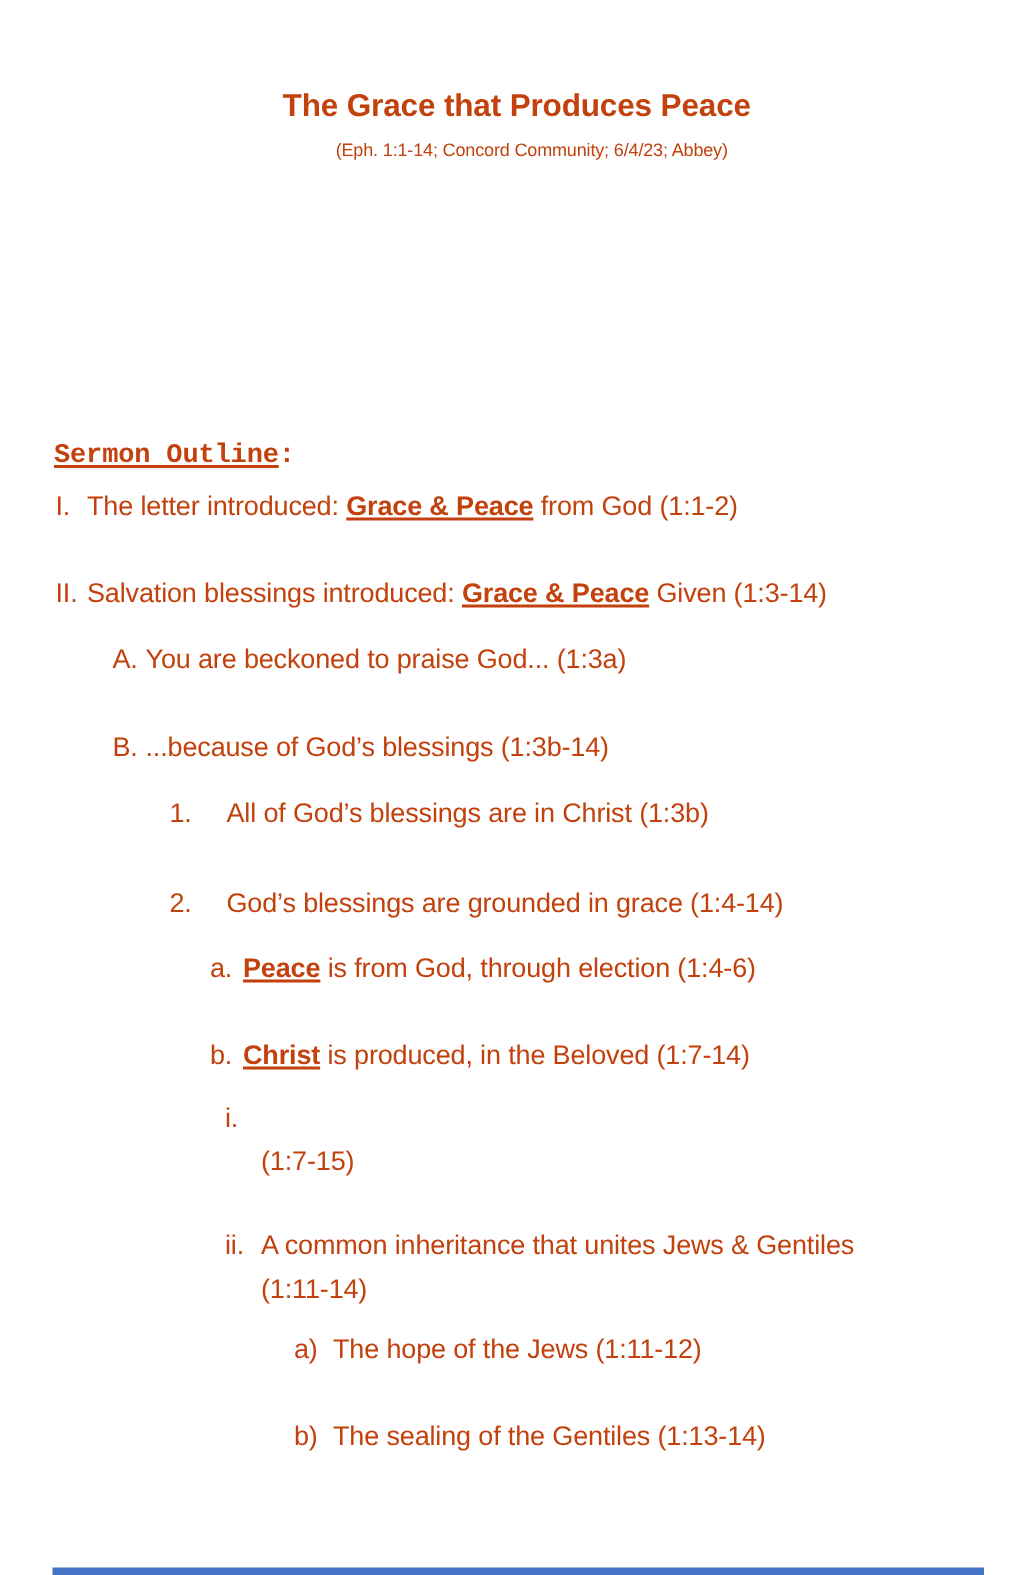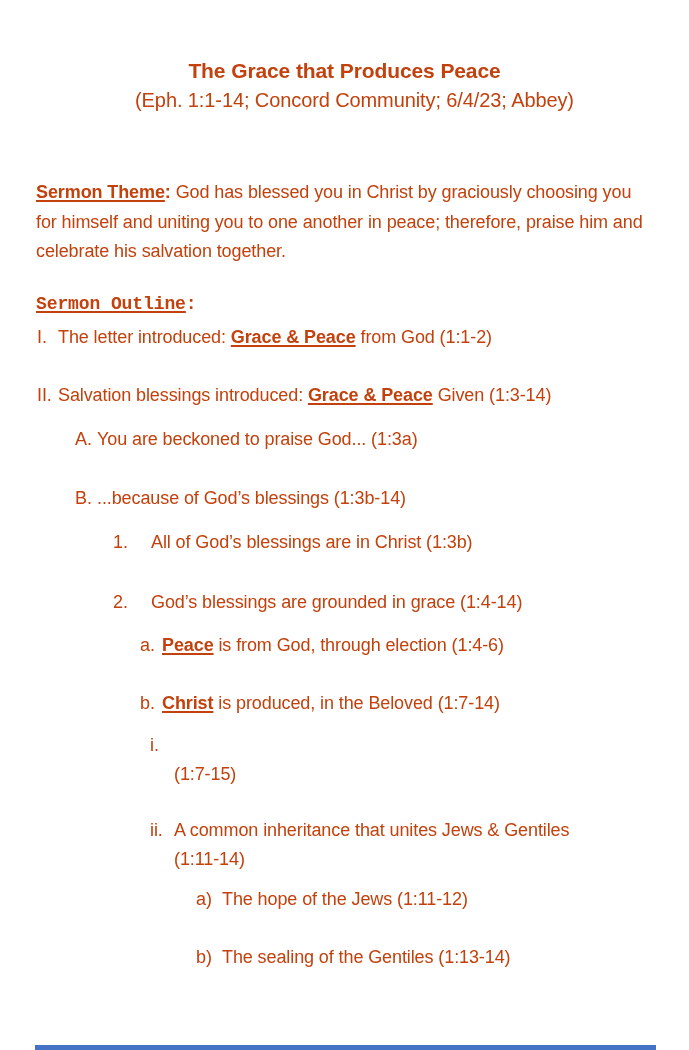--- a/index.html
+++ b/index.html
@@ -13,21 +13,21 @@
     letter-spacing:-0.1px;
   }
   .title{
     position:absolute;top:57px;left:0;right:0;
     text-align:center;
     font-size:21px;font-weight:bold;line-height:28px;
   }
   .subtitle{
     position:absolute;top:88px;left:0;right:0;
     text-align:center;
-    font-size:20px;line-height:24px;margin-left:20px;
+    font-size:12px;line-height:24px;margin-left:20px;
   }
   .theme{
     position:absolute;top:160px;left:36px;right:36px;
     font-size:18px;line-height:29.5px;
   }
   .outline-h{
     position:absolute;top:272px;left:36px;right:36px;
     font-size:18px;line-height:29px;font-family:Liberation Mono, monospace;
   }
   .b{font-weight:bold;}
@@ -49,21 +49,20 @@
   }
 </style>
 </head>
 <body>
 
 <div class="page">
 
   <div class="title">The Grace that Produces Peace</div>
   <div class="subtitle">(Eph. 1:1-14; Concord Community; 6/4/23; Abbey)</div>
 
-  <p class="theme"><span class="b u">Sermon Theme</span><span class="b">:</span><span> God has blessed you in Christ by graciously choosing you for himself and uniting you to one another in peace; therefore, praise him and celebrate his salvation together.</span></p>
 
   <p class="outline-h"><span class="b u">Sermon Outline</span><span class="b">:</span></p>
 
   <div id="outline">
       <div class="row lv-roman" style="top: 323px;"><span class="marker">I.</span><span><span>The letter introduced: </span><span class="b u">Grace &amp; Peace</span><span> from God (1:1-2)</span></span></div>
       <div class="row lv-roman" style="top: 381px;"><span class="marker">II.</span><span><span>Salvation blessings introduced: </span><span class="b u">Grace &amp; Peace</span><span> Given (1:3-14)</span></span></div>
       <div class="row lv-AB" style="top: 425px;"><span class="marker">A.</span><span><span>You are beckoned to praise God... (1:3a)</span></span></div>
       <div class="row lv-AB" style="top: 484px;"><span class="marker">B.</span><span><span>...because of God’s blessings (1:3b-14)</span></span></div>
       <div class="row lv-num" style="top: 528px;"><span class="marker">1.</span><span><span>All of God’s blessings are in Christ (1:3b)</span></span></div>
       <div class="row lv-num" style="top: 588px;"><span class="marker">2.</span><span><span>God’s blessings are grounded in grace (1:4-14)</span></span></div>

